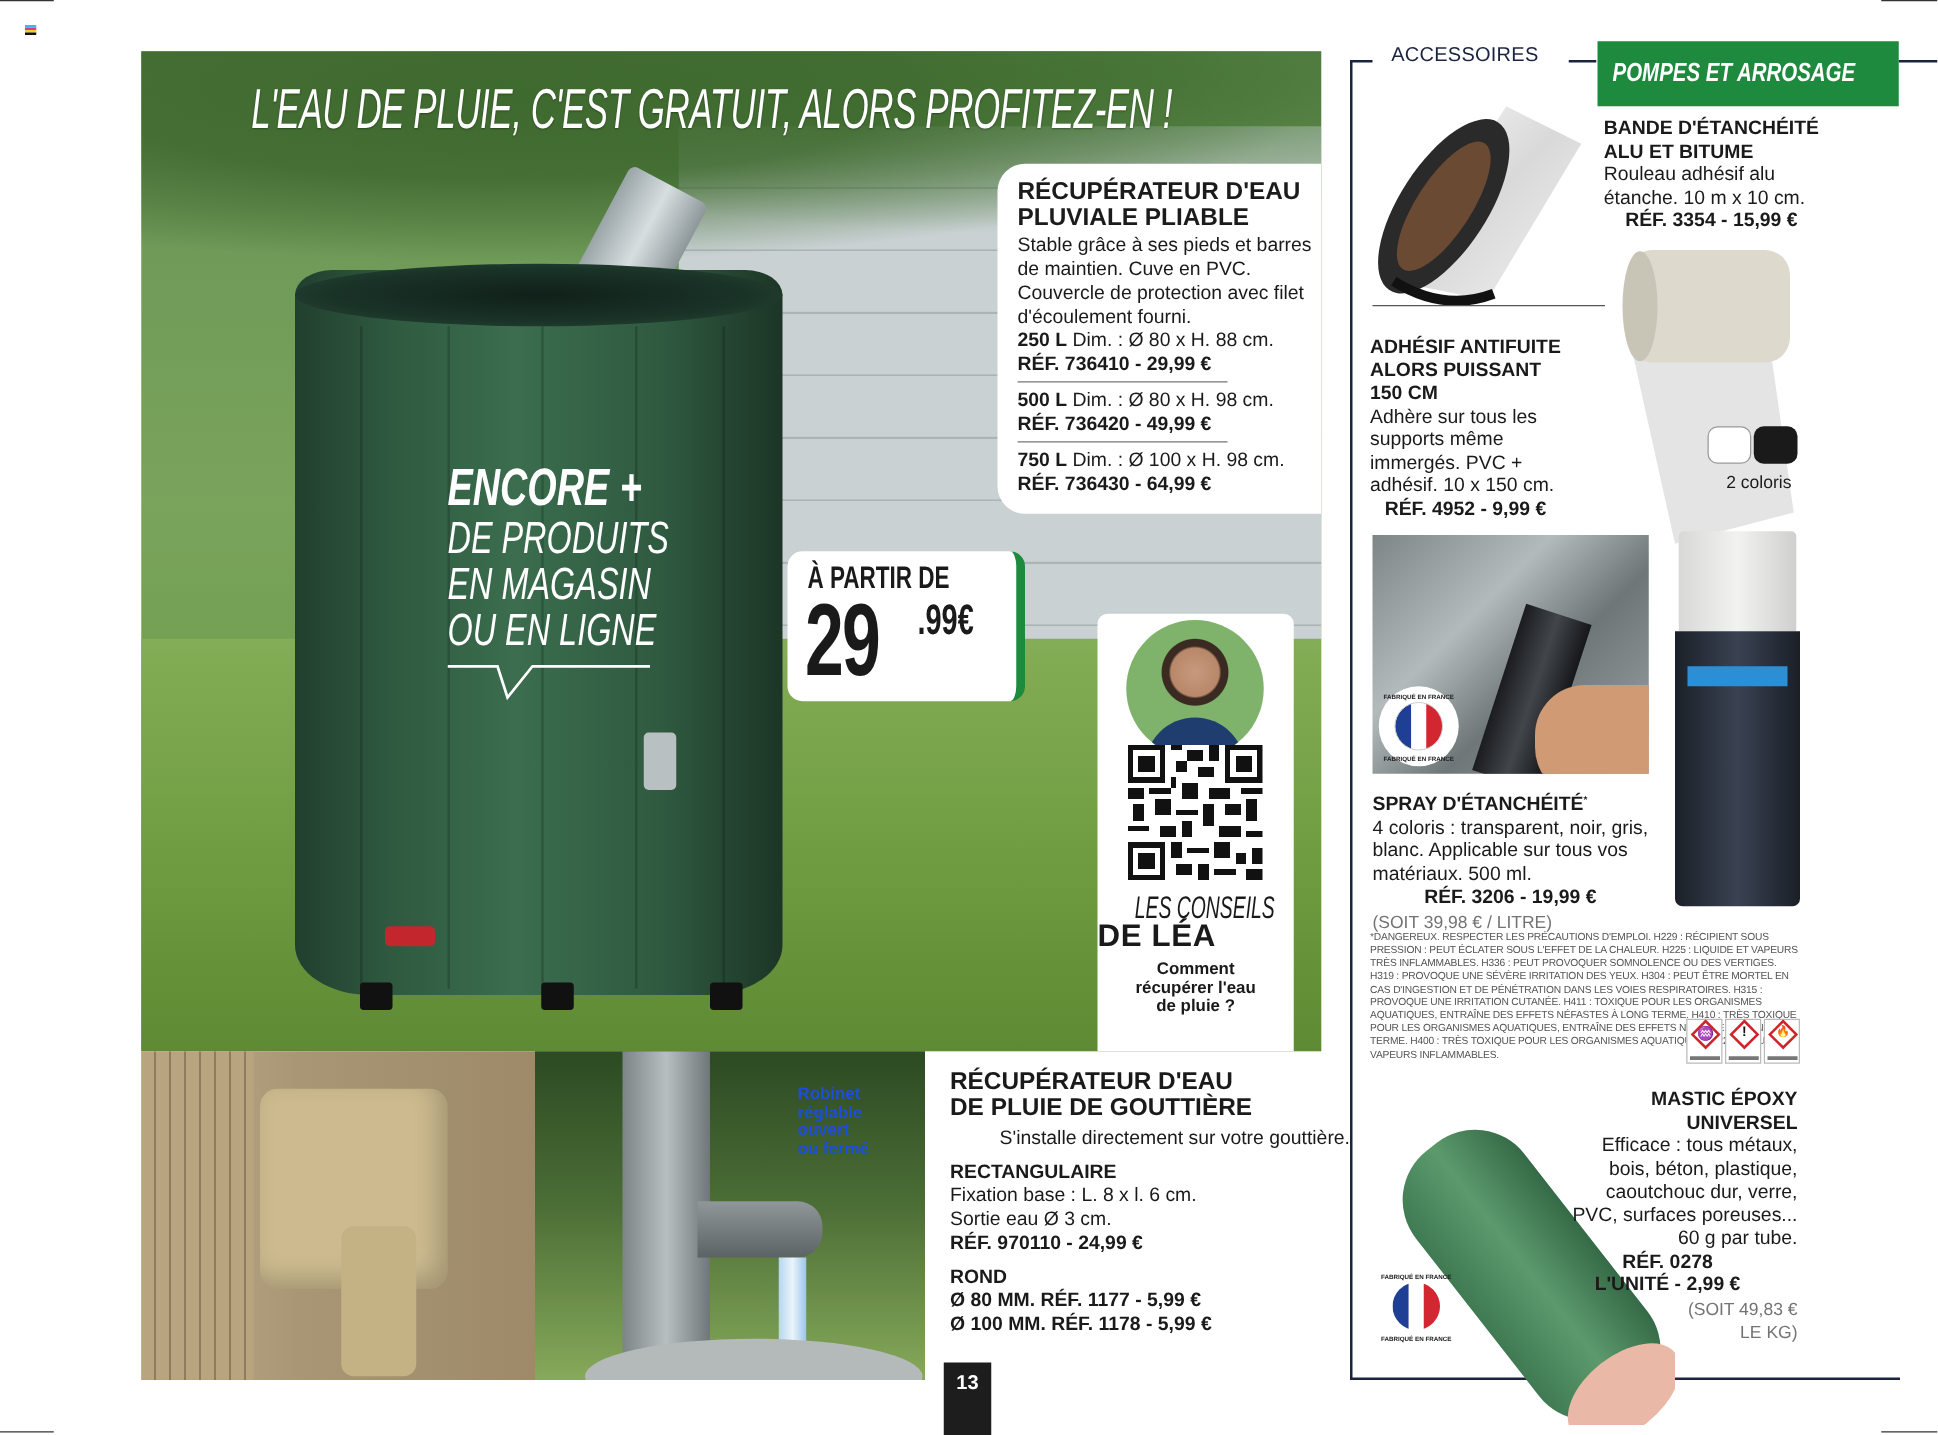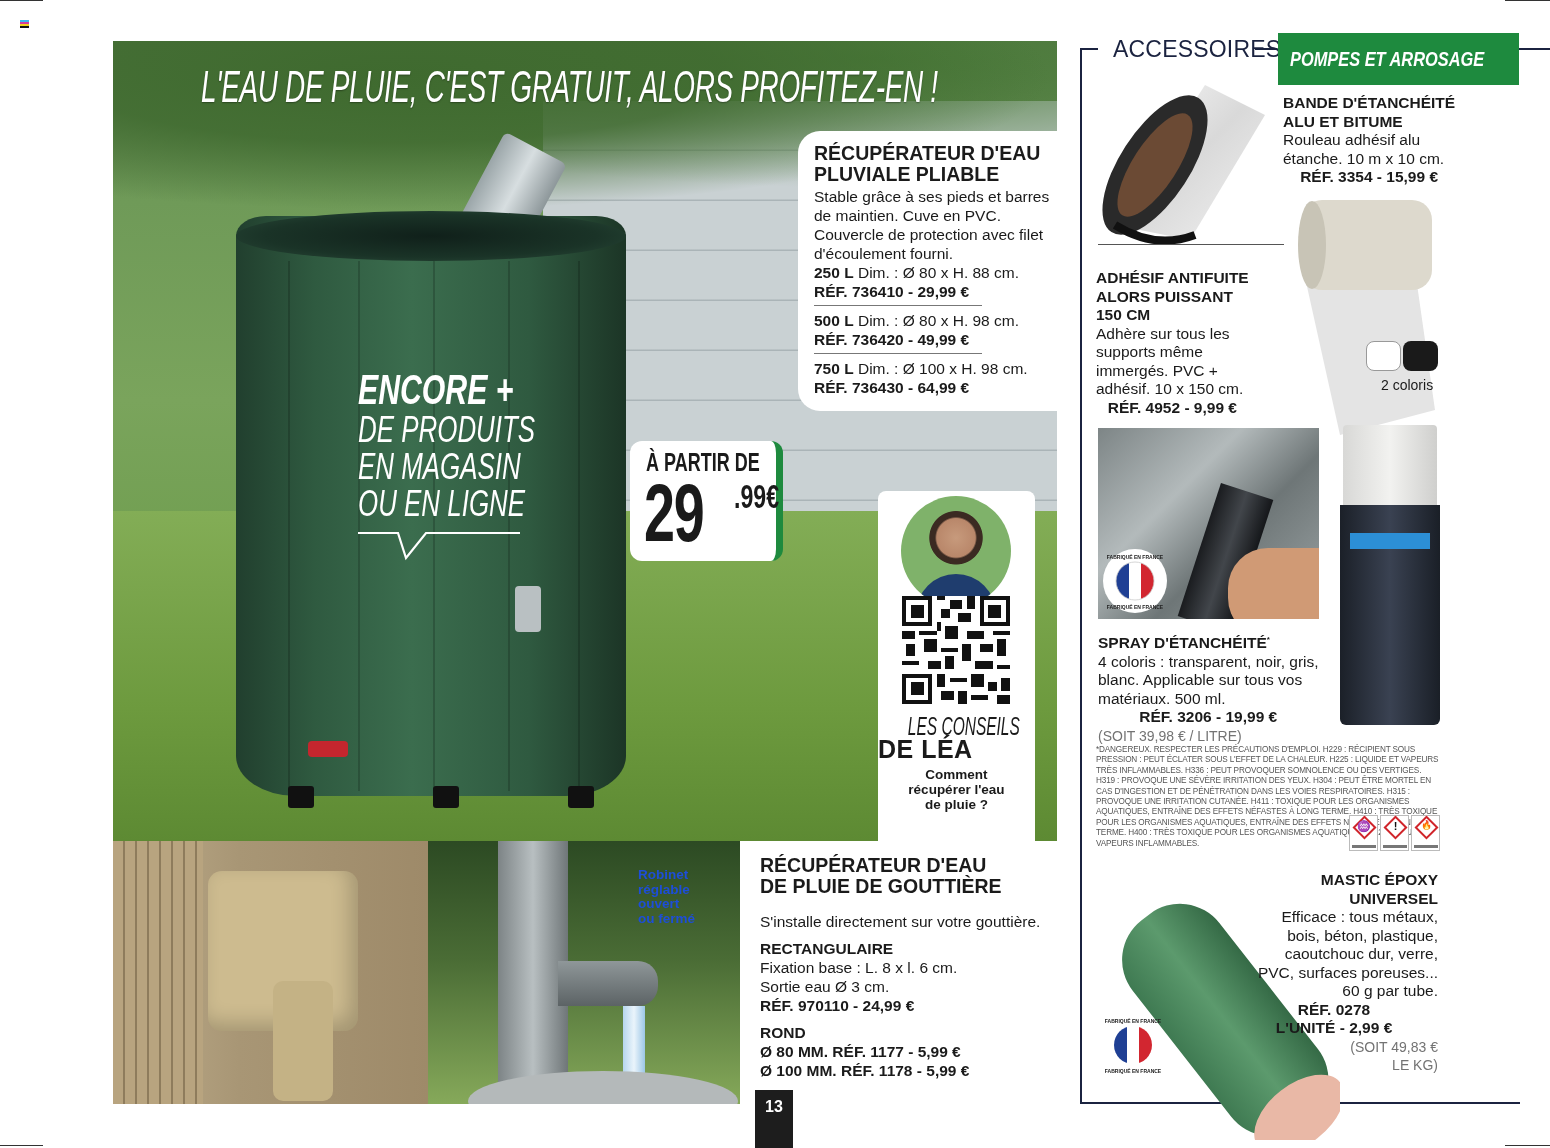--- a/index.html
+++ b/index.html
@@ -43,21 +43,21 @@
   .encore svg { margin-top: 8px; }
 
   .desc-card { position: absolute; left: 685px; top: 90px; width: 259px; height: 280px; background: #fff;
           border-radius: 22px 0 0 22px; padding: 12px 0 0 16px; }
   .desc-card .title { font-size: 19.5px; font-weight: bold; line-height: 21px; color: #1b1b1b; }
   .desc-card .body { font-size: 15.5px; line-height: 19px; margin-top: 2px; }
   .desc-card .variant { font-size: 15.5px; line-height: 19px; }
   .desc-card .variant b { font-weight: bold; }
   .desc-card .sep { width: 168px; height: 1px; background: #777; margin: 4px 0 5px 0; }
 
-  .price-card { position: absolute; left: 517px; top: 400px; width: 153px; height: 120px; background: #fff;
+  .price-card { position: absolute; left: 517px; top: 400px; width: 190px; height: 120px; background: #fff;
           border-radius: 12px; border-right: 7px solid #1e8a3e; padding: 8px 0 0 16px; }
   .price-card .from { font-size: 25px; font-weight: bold; transform: scaleX(0.72); transform-origin: left; white-space: nowrap; line-height: 26px; }
   .price-card .big { position: absolute; left: 14px; top: 26px; font-size: 82px; font-weight: bold; transform: scaleX(0.68); transform-origin: left top; line-height: 92px; letter-spacing: -2px; }
   .price-card .cents { position: absolute; left: 104px; top: 38px; font-size: 34px; font-weight: bold; transform: scaleX(0.68); transform-origin: left top; line-height: 34px; white-space: nowrap; }
 
   .lea-card { position: absolute; left: 765px; top: 450px; width: 157px; height: 396px; background: #fff; border-radius: 8px; }
   .lea-card .avatar { position: absolute; left: 23px; top: 5px; width: 110px; height: 110px; border-radius: 50%;
           background: radial-gradient(circle at 50% 38%, #c79a7c 0%, #b9876a 22%, #3b2a22 24%, #3b2a22 30%, #7fb26a 31%, #7fb26a 100%); overflow: hidden; }
   .lea-card .avatar .shirt { position: absolute; left: 15px; top: 78px; width: 80px; height: 40px; background: #1f3d6e; border-radius: 40px 40px 0 0; }
   .lea-card .qr { position: absolute; left: 24px; top: 105px; width: 108px; height: 108px; }
@@ -74,35 +74,35 @@
   .photo-b { position: absolute; left: 428px; top: 841px; width: 312px; height: 263px;
           background: linear-gradient(180deg, #2c4a23 0%, #4a6c35 45%, #86a95a 100%); overflow: hidden; }
   .photo-b .pipe2 { position: absolute; left: 70px; top: 0; width: 70px; height: 263px; background: linear-gradient(90deg, #7d8486, #b8bfc1, #6f7678); }
   .photo-b .spout { position: absolute; left: 130px; top: 120px; width: 100px; height: 45px; background: linear-gradient(180deg, #8f9799, #5c6365); border-radius: 0 20px 20px 0; }
   .photo-b .water { position: absolute; left: 195px; top: 165px; width: 22px; height: 98px; background: linear-gradient(90deg, #b6d6ee, #eaf4fb, #9cc6e6); }
   .photo-b .bucket { position: absolute; left: 40px; top: 230px; width: 270px; height: 60px; border-radius: 50%; background: #b4b9ba; }
   .robinet { position: absolute; left: 638px; top: 868px; color: #1d4ed8; font-size: 13.5px; font-weight: bold; line-height: 14.5px; }
 
   .gouttiere { position: absolute; left: 760px; top: 855px; width: 320px; }
   .gouttiere .title { font-size: 19.5px; font-weight: bold; line-height: 21px; }
-  .gouttiere .body { font-size: 15.5px; line-height: 19px; margin-top: 15px; }
+  .gouttiere .body { font-size: 15.5px; line-height: 19px; margin-top: 4px; text-align: right; }
   .gouttiere .sub { font-size: 15.5px; font-weight: bold; line-height: 19px; margin-top: 8px; }
   .gouttiere .line { font-size: 15.5px; line-height: 19px; }
   .gouttiere .ref { font-size: 15.5px; font-weight: bold; line-height: 19px; }
 
   .page-num { position: absolute; left: 755px; top: 1090px; width: 38px; height: 58px; background: #1d1d1d; color: #fff;
           font-size: 16px; font-weight: bold; text-align: center; padding-top: 8px; }
 
   
   .frame-left { position: absolute; left: 1080px; top: 49px; width: 2px; height: 1055px; background: #1b2340; }
   .frame-bottom { position: absolute; left: 1080px; top: 1102px; width: 440px; height: 2px; background: #1b2340; }
   .frame-top1 { position: absolute; left: 1080px; top: 48px; width: 18px; height: 2px; background: #1b2340; }
   .frame-top2 { position: absolute; left: 1255px; top: 48px; width: 22px; height: 2px; background: #1b2340; }
   .frame-top3 { position: absolute; left: 1519px; top: 48px; width: 31px; height: 2px; background: #1b2340; }
-  .acc-title { position: absolute; left: 1113px; top: 36px; font-size: 23px; color: #1b2340; letter-spacing: 0.2px; }
+  .acc-title { position: absolute; left: 1113px; top: 36px; font-size: 16px; color: #1b2340; letter-spacing: 0.2px; }
   .pompes { position: absolute; left: 1278px; top: 33px; width: 241px; height: 52px; background: #1e8a3e; color: #fff;
           font-size: 21px; font-weight: bold; font-style: italic; padding: 14px 0 0 12px; }
   .pompes span { display: inline-block; transform: scaleX(0.78); transform-origin: left; white-space: nowrap; }
 
   .prod { position: absolute; font-size: 15.5px; line-height: 18.5px; color: #1a1a1a; }
   .prod .t { font-weight: bold; }
   .prod .r { font-weight: bold; text-align: center; }
   .prod .soit { color: #737373; font-size: 14px; }
 
   .tape-roll { position: absolute; left: 1095px; top: 75px; width: 180px; height: 170px; }

